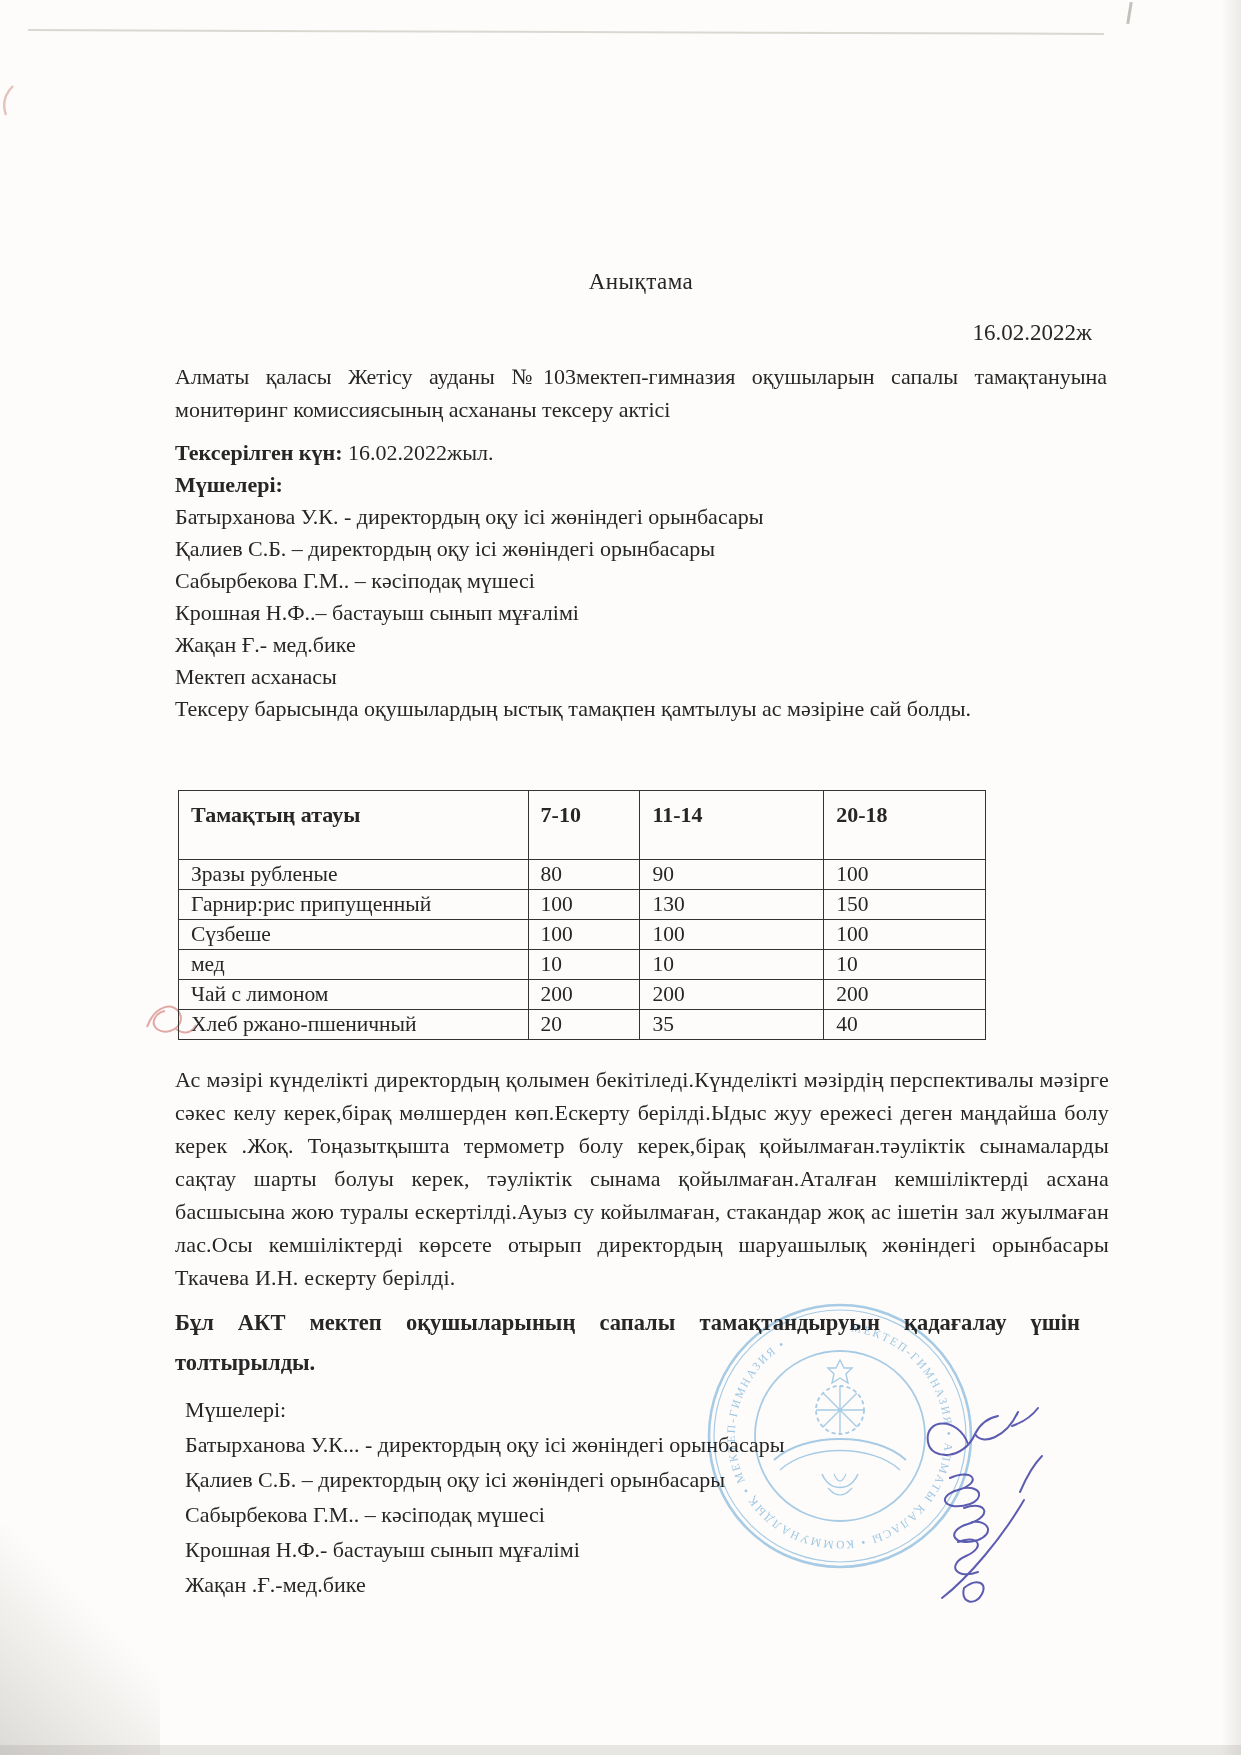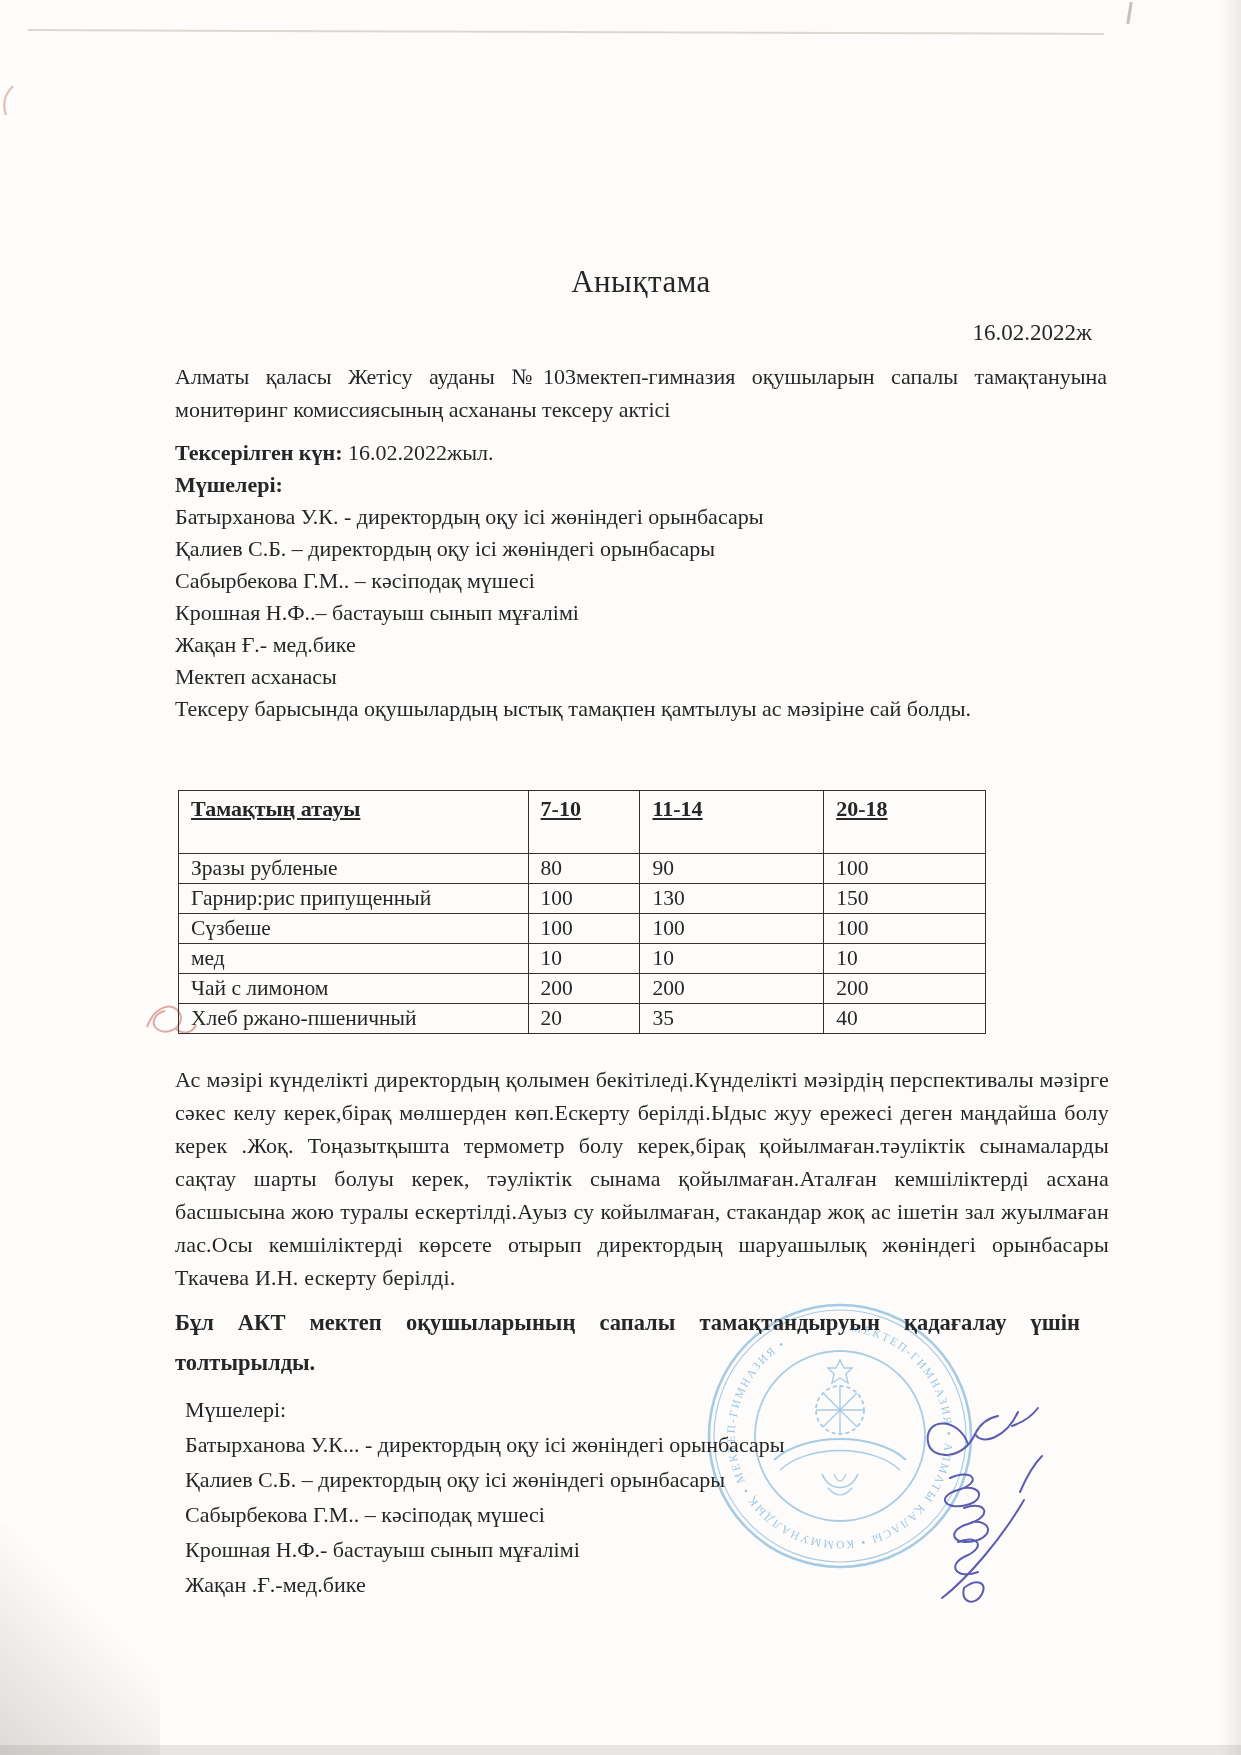--- a/index.html
+++ b/index.html
@@ -11,21 +11,21 @@
     font-family:"Liberation Serif", serif;
     color:#262626;
     overflow:hidden;
   }
   .abs{position:absolute;}
   .txt{font-size:22px;line-height:33px;}
   .justify{text-align:justify;margin-top:7px;}
   .bold{font-weight:bold;}
   .center{text-align:center;}
 
-  .doc-title{top:265px;left:175px;width:932px;font-size:31px;letter-spacing:.5px;}
+  .doc-title{top:265px;left:175px;width:932px;font-size:23px;letter-spacing:.5px;}
   .doc-date{top:320px;left:175px;width:917px;text-align:right;font-size:23px;}
   .doc-intro{top:353px;left:175px;width:932px;}
   .doc-flow{top:437px;left:175px;width:932px;line-height:32px;}
   .doc-flow p{margin:0;}
   .doc-findings{top:1056px;left:175px;width:934px;letter-spacing:.2px;}
   .doc-conclusion{top:1303px;left:175px;width:905px;font-weight:bold;font-size:22.5px;line-height:40px;z-index:2;}
   .stretch{display:block;text-align:justify;text-align-last:justify;}
   .doc-members2{top:1392px;left:185px;width:700px;line-height:35px;z-index:2;}
   .doc-members2 p{margin:0;}
 
@@ -40,23 +40,22 @@
     border:1.6px solid #35332f;
     padding:1px 6px 1px 12px;
     text-align:left;
     font-weight:normal;
     color:#262626;
   }
   .menu-table thead th{
     font-weight:bold;
     height:56px;
     vertical-align:top;
-    padding-top:5px;
+    padding-top:11px;
     font-size:22px;
-    text-decoration:underline;
   }
   .menu-table tbody td{height:27px;}
 
   
   .scanline-top{top:31px;left:28px;width:1076px;height:2px;background:#dbd8d2;transform:rotate(.2deg);}
   .tick-topright{top:2px;left:1128px;width:3px;height:22px;background:#948f88;opacity:.55;transform:rotate(9deg);}
   .edge-right{top:0;right:0;width:20px;height:100%;background:linear-gradient(to right,rgba(120,114,105,0),rgba(120,114,105,.13));}
   .corner-bl{bottom:0;left:0;width:160px;height:230px;background:linear-gradient(45deg,rgba(105,100,92,.22),rgba(105,100,92,0) 62%);}
   .edge-bottom{bottom:0;left:0;width:100%;height:10px;background:rgba(105,100,92,.14);}
   .stamp-wrap{top:1298px;left:702px;width:276px;height:276px;z-index:1;}

